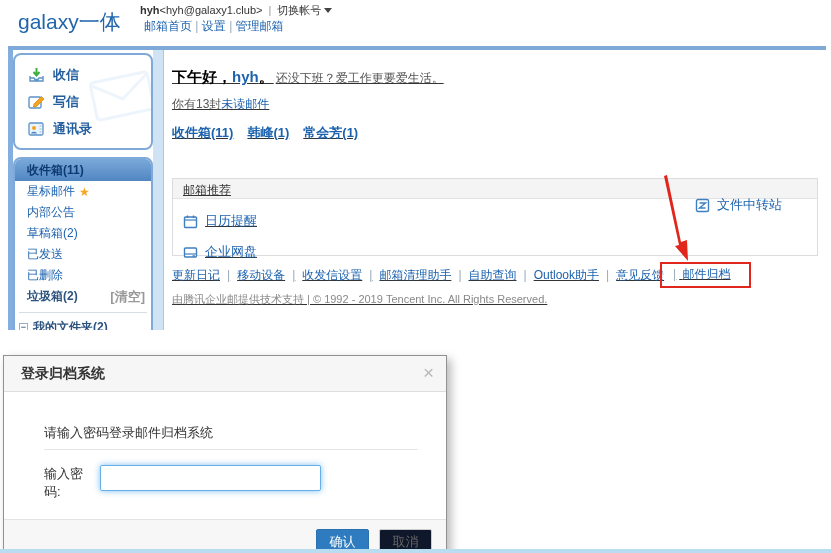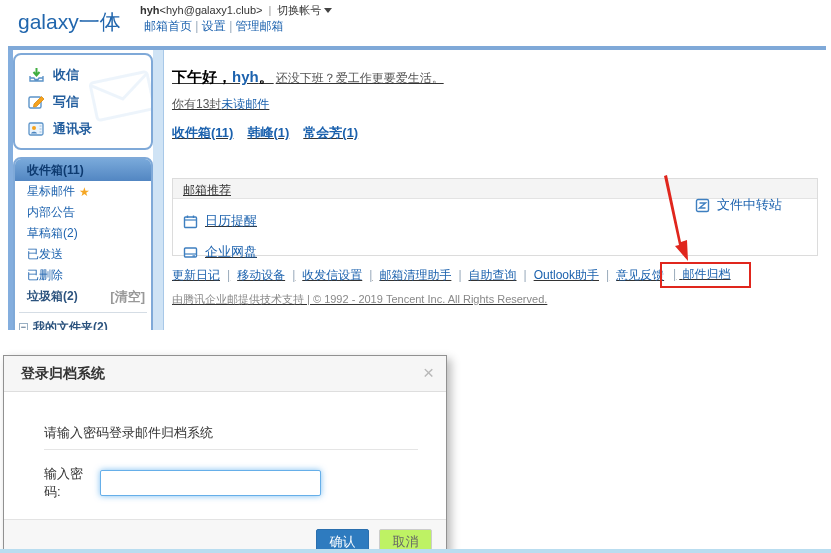--- a/index.html
+++ b/index.html
@@ -82,31 +82,31 @@
 
   
   .modal{position:absolute;left:3px;top:355px;width:444px;height:200px;background:#fff;
     border:1px solid #919191;box-shadow:4px 4px 9px rgba(0,0,0,.28);z-index:30;}
   .m-title{height:36px;background:#f6f6f6;border-bottom:1px solid #dedede;
     display:flex;align-items:center;padding-left:17px;font-size:14px;font-weight:bold;color:#333;}
   .m-close{position:absolute;right:12px;top:6px;font-size:19px;color:#b8b8b8;cursor:pointer;
     font-weight:normal;line-height:22px;}
   .m-msg{margin:32px 24px 0 40px;font-size:13px;color:#333;height:17px;}
   .m-div{border-top:1px solid #e5e5e5;margin:8px 28px 0 40px;}
-  .m-form{display:flex;align-items:center;margin:15px 24px 0 40px;}
+  .m-form{display:flex;margin:15px 24px 0 40px;}
   .m-label{font-size:13px;color:#333;width:54px;}
   .m-input{width:221px;height:26px;margin-left:2px;border:1px solid #66afe9;border-radius:2px;
     outline:none;box-shadow:0 0 6px rgba(82,168,236,.75);padding:0 6px;font-size:13px;}
   .m-footer{position:absolute;left:0;top:163px;width:100%;height:40px;background:#f7f7f7;
     border-top:1px solid #e3e3e3;display:flex;align-items:flex-start;justify-content:flex-end;
     padding:9px 14px 0 0;gap:10px;}
   .btn{height:25px;min-width:53px;font-size:13px;border-radius:2px;cursor:pointer;
     font-family:inherit;padding:0 10px;}
   .btn-primary{background:var(--button-blue);border:1px solid #2a6fae;color:#fff;}
-  .btn-default{background:#bef264;border:1px solid #ccc;color:#666;}
+  .btn-default{background:#0f172a;border:1px solid #ccc;color:#666;}
 
   .bottom-strip{position:absolute;left:0;right:0;bottom:0;height:4px;background:#b9ddf0;z-index:40;}
 
   svg{display:block;}
 </style>
 </head>
 <body>
 
 <div class="hdr">
   <div class="logo">galaxy一体</div>

